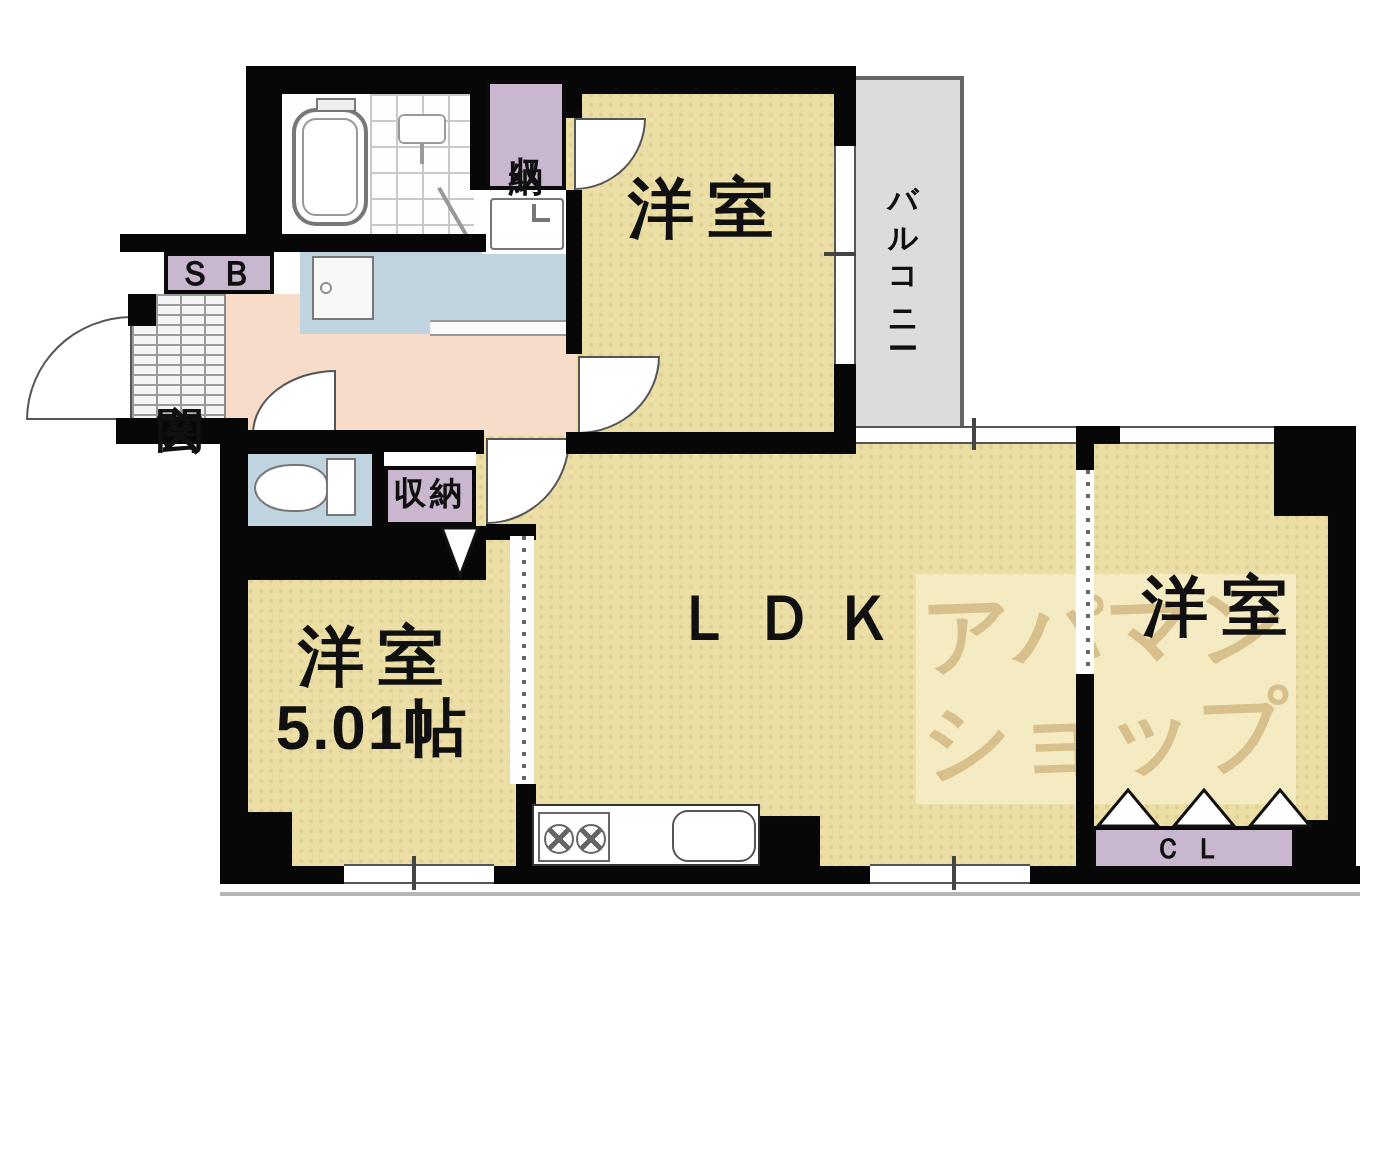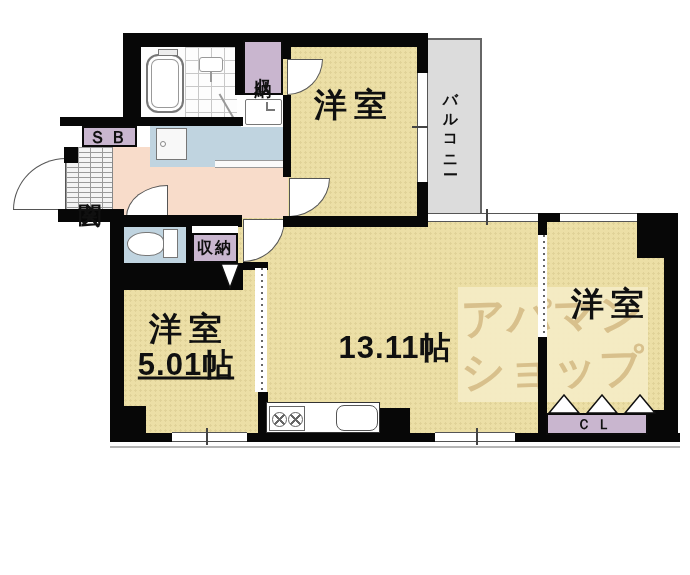--- a/index.html
+++ b/index.html
@@ -161,24 +161,24 @@
 
   <div class="abs fix" style="left:266px;top:402px;width:114px;height:31px;border-width:1.8px;border-color:#333;"></div>
   <div class="abs fix" style="left:269px;top:406px;width:36px;height:25px;border-width:1.3px;border-color:#666;">
     <div class="burner" style="left:2px;top:5px;"></div>
     <div class="burner" style="left:18px;top:5px;"></div>
   </div>
   <div class="abs fix" style="left:336px;top:405px;width:42px;height:26px;border-width:1.5px;border-color:#555;border-radius:8px;"></div>
 
   <div class="abs txt" style="left:354px;top:104px;font-size:33px;letter-spacing:7px;">洋室</div>
 
-  <div class="abs txt" style="left:395px;top:347px;font-size:31px;letter-spacing:1px;">13.11帖</div>
+  <div class="abs txt" style="left:397px;top:309px;font-size:31px;letter-spacing:9px;">ＬＤＫ</div>
 
   <div class="abs txt" style="left:189px;top:328px;font-size:33px;letter-spacing:7px;">洋室</div>
-  <div class="abs txt" style="left:186px;top:364px;font-size:31px;letter-spacing:1px;text-decoration:underline;">5.01帖</div>
+  <div class="abs txt" style="left:186px;top:364px;font-size:31px;letter-spacing:1px;">5.01帖</div>
 
   <div class="abs txt" style="left:611px;top:303px;font-size:33px;letter-spacing:7px;">洋室</div>
 
   <div class="abs txt vtxt" style="left:451px;top:126px;font-size:15px;letter-spacing:4px;font-weight:bold;">バルコニー</div>
   <div class="abs txt vtxt" style="left:90px;top:186px;font-size:23px;letter-spacing:3px;">玄関</div>
   <div class="abs txt vtxt" style="left:263px;top:67px;font-size:17px;letter-spacing:3px;">収納</div>
   <div class="abs txt" style="left:215px;top:248px;font-size:16px;letter-spacing:2px;">収納</div>
   <div class="abs txt" style="left:110px;top:137px;font-size:17px;letter-spacing:4px;font-family:Liberation Serif, serif;">ＳＢ</div>
   <div class="abs txt" style="left:597px;top:424px;font-size:14px;letter-spacing:6px;">ＣＬ</div>
 

